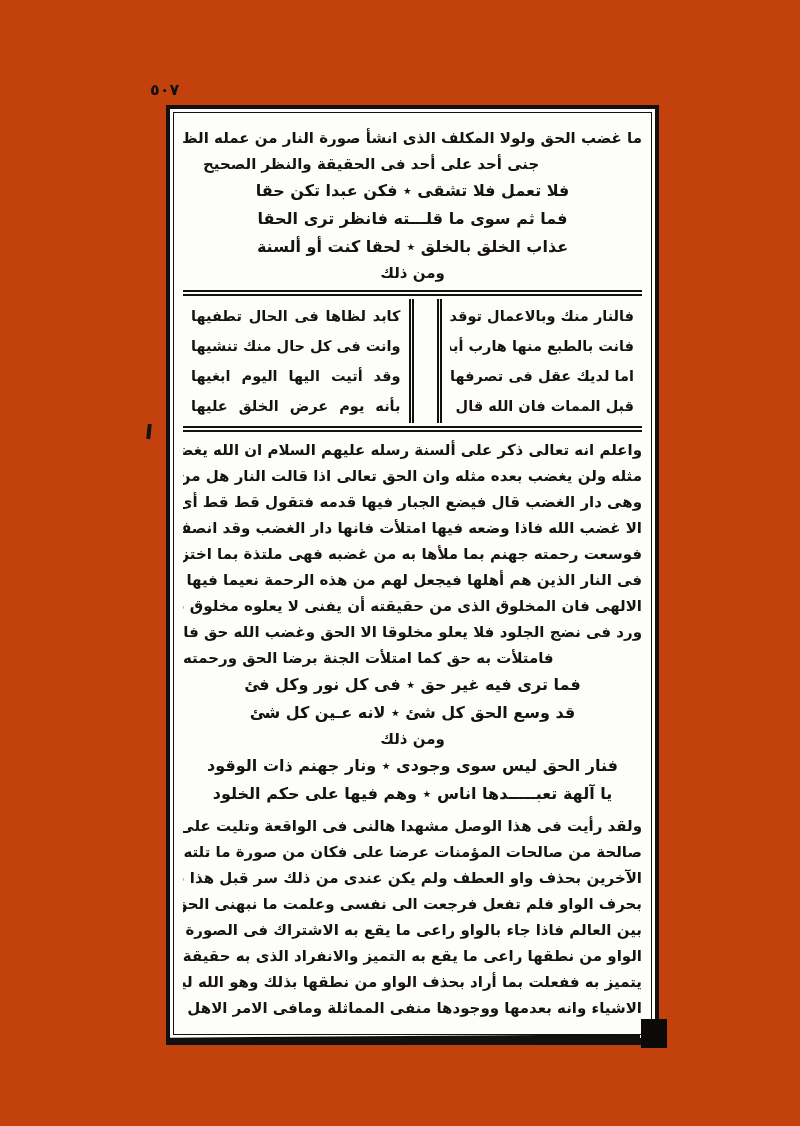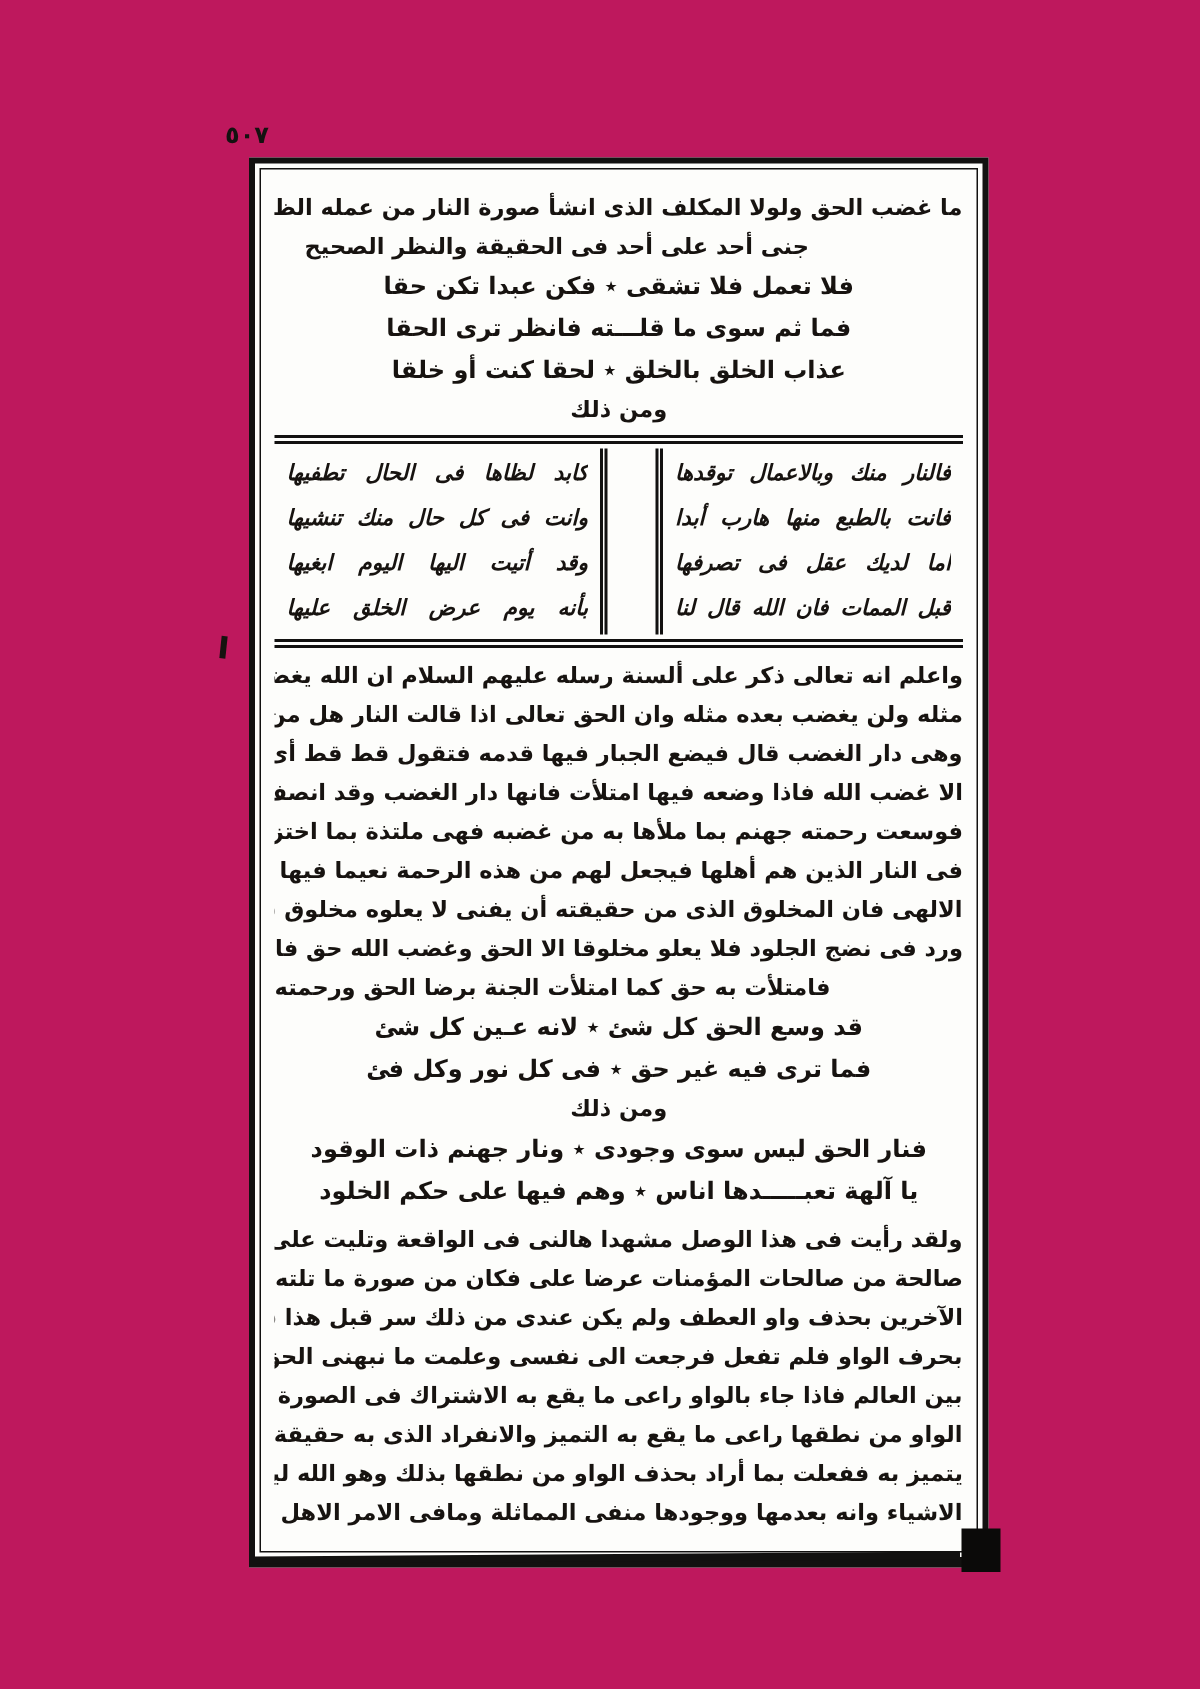--- a/index.html
+++ b/index.html
@@ -5,21 +5,21 @@
   html, body { margin: 0; padding: 0; }
   body {
     width: 800px; height: 1126px;
     background: #ffffff;
     font-family: "DejaVu Sans", sans-serif;
     position: relative;
     overflow: hidden;
   }
   .scan-page {
     position: absolute; inset: 0;
-    background: #be185d;
+    background: #c2410c;
     color: #15120e;
   }
   .page-number {
     position: absolute; top: 80px; left: 150px;
     font-size: 16px; font-weight: 700; letter-spacing: 3px;
     color: #141210;
   }
   .frame {
     position: absolute; left: 166px; top: 105px;
     width: 493px; height: 940px;
@@ -62,21 +62,21 @@
     text-align: center;
     font-size: 15px; line-height: 25px; height: 25px;
   }
   .verse-table {
     margin-top: 4px;
     border-top: 6px double #121110;
     border-bottom: 6px double #121110;
     display: flex; flex-direction: row;
     padding: 3px 0;
   }
-  .vt-col { padding: 2px 8px; box-sizing: border-box; font-style: italic; }
+  .vt-col { padding: 2px 8px; box-sizing: border-box; }
   .vt-col-right { width: 200px; }
   .vt-col-left { flex: 1; }
   .vt-gap {
     width: 42px;
     border-left: 5px double #121110;
     border-right: 5px double #121110;
     box-sizing: border-box;
   }
   .vt-line {
     font-size: 14.5px; line-height: 30px; height: 30px;
@@ -116,21 +116,21 @@
     <div class="frame-inner">
 
       <div class="intro">
         <div class="t-line">ما غضب الحق ولولا المكلف الذى انشأ صورة النار من عمله الظاهر والباطن ما تعذب بنار فما</div>
         <div class="intro-tail">جنى أحد على أحد فى الحقيقة والنظر الصحيح</div>
       </div>
 
       <div class="v-block">
         <div class="v-line">فلا تعمل فلا تشقى ٭ فكن عبدا تكن حقا</div>
         <div class="v-line">فما ثم سوى ما قلـــته فانظر ترى الحقا</div>
-        <div class="v-line">عذاب الخلق بالخلق ٭ لحقا كنت أو خلقا</div>
+        <div class="v-line">عذاب الخلق بالخلق ٭ لحقا كنت أو ألسنة</div>
         <div class="section-label">ومن ذلك</div>
       </div>
 
       <div class="verse-table">
         <div class="vt-col vt-col-right">
           <div class="vt-line">فالنار منك وبالاعمال توقدها</div>
           <div class="vt-line">فانت بالطبع منها هارب أبدا</div>
           <div class="vt-line">اما لديك عقل فى تصرفها</div>
           <div class="vt-line">قبل الممات فان الله قال لنا</div>
         </div>
@@ -149,22 +149,22 @@
         <div class="t-line">وهى دار الغضب قال فيضع الجبار فيها قدمه فتقول قط قط أى قد امتلأت فليست تلك القدم</div>
         <div class="t-line">الا غضب الله فاذا وضعه فيها امتلأت فانها دار الغضب وقد انصف الحق بالرحمة الواسعة</div>
         <div class="t-line">فوسعت رحمته جهنم بما ملأها به من غضبه فهى ملتذة بما اختزنته ورحم الله من فيها أعفى من</div>
         <div class="t-line">فى النار الذين هم أهلها فيجعل لهم من هذه الرحمة نعيما فيها كأنم جهنم بما وضع فيها من الغضب</div>
         <div class="t-line">الالهى فان المخلوق الذى من حقيقته أن يفنى لا يعلوه مخلوق فانه كما حصل فيه منه افناه كما</div>
         <div class="t-line">ورد فى نضج الجلود فلا يعلو مخلوقا الا الحق وغضب الله حق فانعم على جهنم به فوضعه فيها</div>
         <div class="center-line">فامتلأت به حق كما امتلأت الجنة برضا الحق ورحمته</div>
       </div>
 
       <div class="v-block">
+        <div class="v-line">فما ترى فيه غير حق ٭ فى كل نور وكل فئ</div>
         <div class="v-line">قد وسع الحق كل شئ ٭ لانه عـين كل شئ</div>
-        <div class="v-line">فما ترى فيه غير حق ٭ فى كل نور وكل فئ</div>
         <div class="section-label">ومن ذلك</div>
       </div>
 
       <div class="v-block">
         <div class="v-line">فنار الحق ليس سوى وجودى ٭ ونار جهنم ذات الوقود</div>
         <div class="v-line">يا آلهة تعبـــــدها اناس ٭ وهم فيها على حكم الخلود</div>
       </div>
 
       <div class="body-block">
         <div class="t-line">ولقد رأيت فى هذا الوصل مشهدا هالنى فى الواقعة وتليت على فيه سورة الواقعة بلسان امرأة</div>

